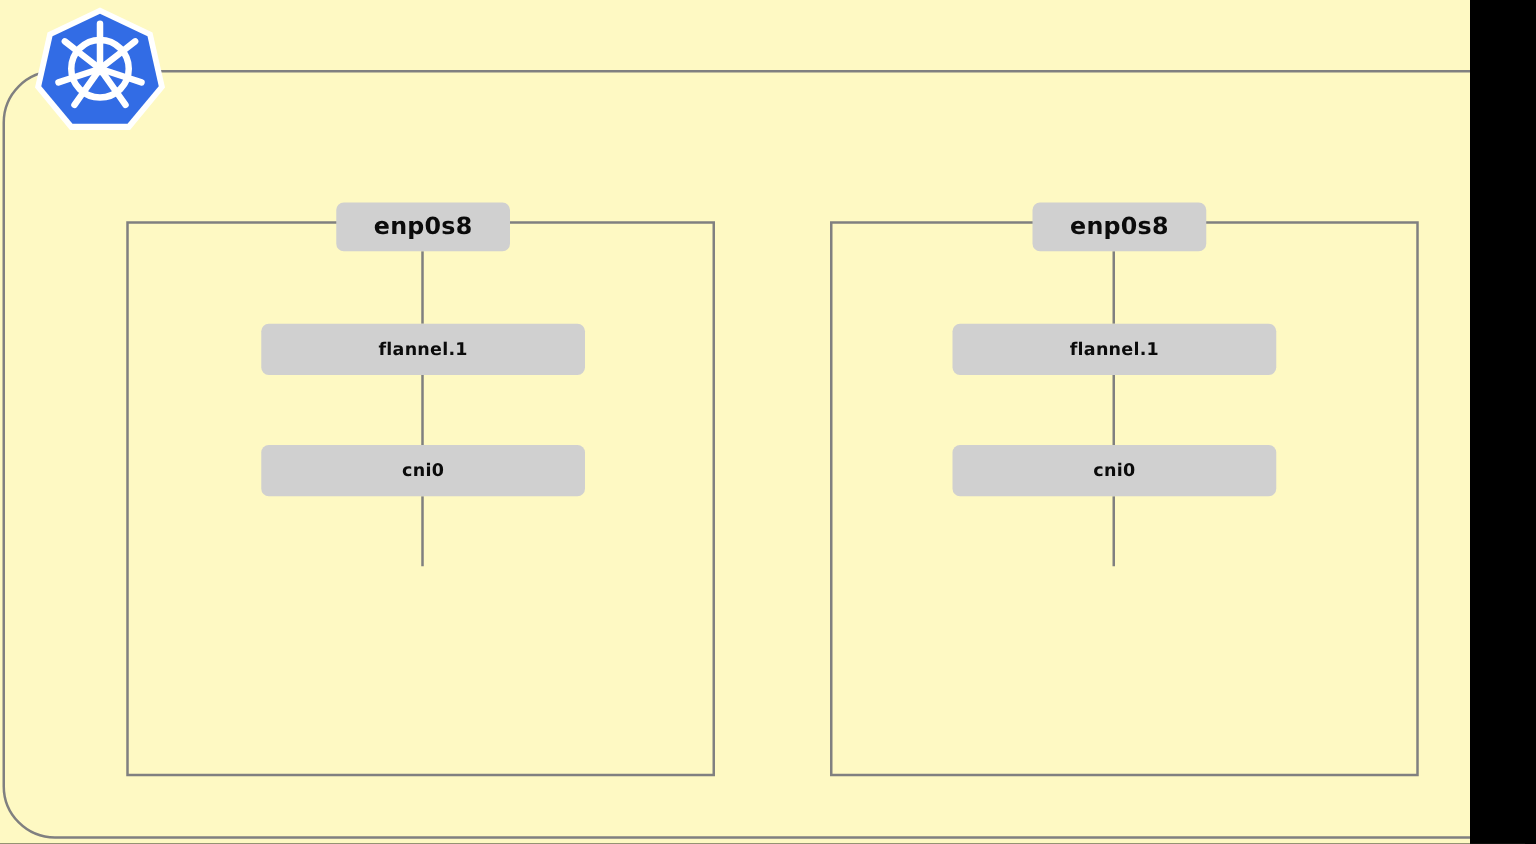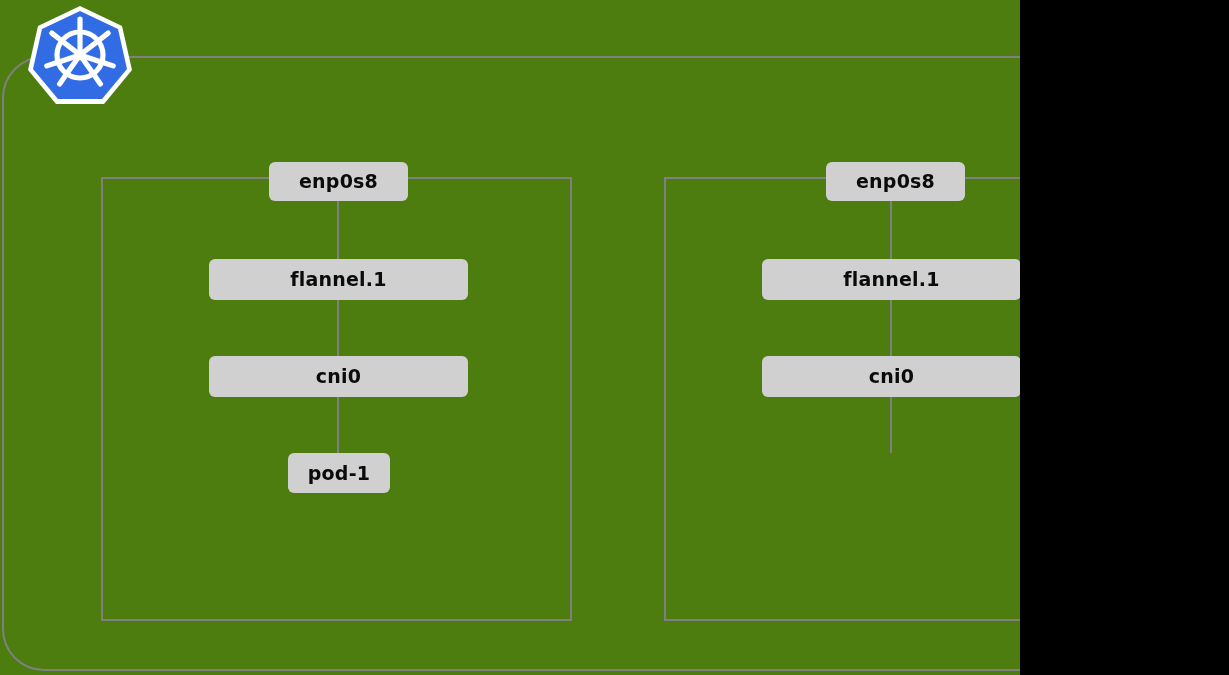--- a/index.html
+++ b/index.html
@@ -2,23 +2,23 @@
 <html><head>
 <meta charset="utf-8">
 <style>
   html, body {
     margin: 0;
     padding: 0;
     background: #000000;
   }
   #canvas {
     position: relative;
-    width: 1020px;
+    width: 1176px;
     height: 675px;
-    background: #4d7c0f;
+    background: #fef9c3;
     overflow: hidden;
     font-family: "DejaVu Sans", "Liberation Sans", sans-serif;
   }
 
   
   .cluster-border {
     position: absolute;
     left: 2px;
     top: 56px;
     width: 1223px;
@@ -50,21 +50,21 @@
   .comp {
     position: absolute;
     background: #d0d0d0;
     border-radius: 6px;
     box-sizing: border-box;
     display: flex;
     align-items: center;
     justify-content: center;
     color: #0b0b0b;
     font-weight: bold;
-    font-size: 19px;
+    font-size: 14px;
     letter-spacing: 0.2px;
     line-height: 1;
     user-select: none;
   }
   .comp.nic   { font-size: 19px; }
   .comp.pod   { font-size: 19px; }
 
   
   #comp-enp0s8-1  { left: 269px; top: 162px; width: 139px; height: 39px; }
   #comp-flannel-1 { left: 209px; top: 259px; width: 259px; height: 41px; }
@@ -110,21 +110,20 @@
   <div class="connector" id="line-1b"></div>
   <div class="connector" id="line-1c"></div>
 
   <div class="connector" id="line-2a"></div>
   <div class="connector" id="line-2b"></div>
   <div class="connector" id="line-2c"></div>
 
   <div class="comp nic" id="comp-enp0s8-1">enp0s8</div>
   <div class="comp" id="comp-flannel-1">flannel.1</div>
   <div class="comp" id="comp-cni0-1">cni0</div>
-  <div class="comp pod" id="comp-pod-1">pod-1</div>
 
   <div class="comp nic" id="comp-enp0s8-2">enp0s8</div>
   <div class="comp" id="comp-flannel-2">flannel.1</div>
   <div class="comp" id="comp-cni0-2">cni0</div>
 
   <div id="k8s-logo">
     <svg viewBox="0 0 108 104" xmlns="http://www.w3.org/2000/svg" aria-hidden="true">
 
       <polygon points="54,2 96,22 106,66 78,100 30,100 2,66 12,22" fill="#ffffff"></polygon>
 

